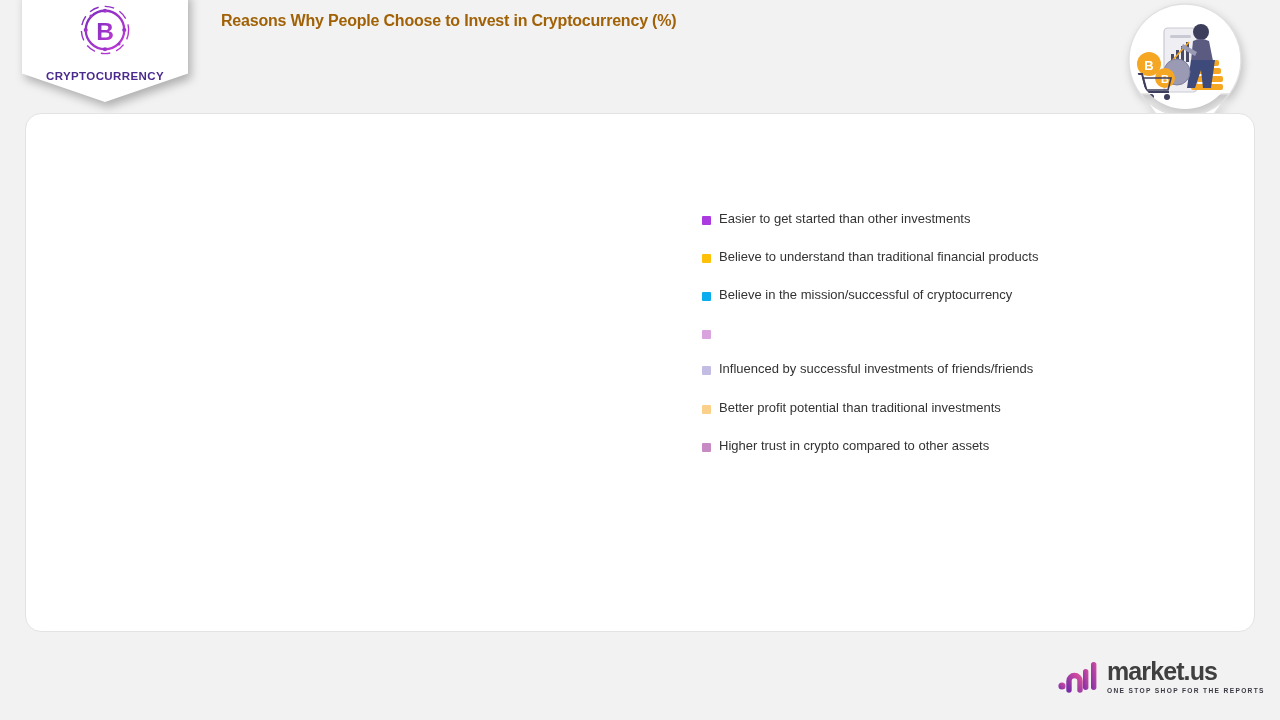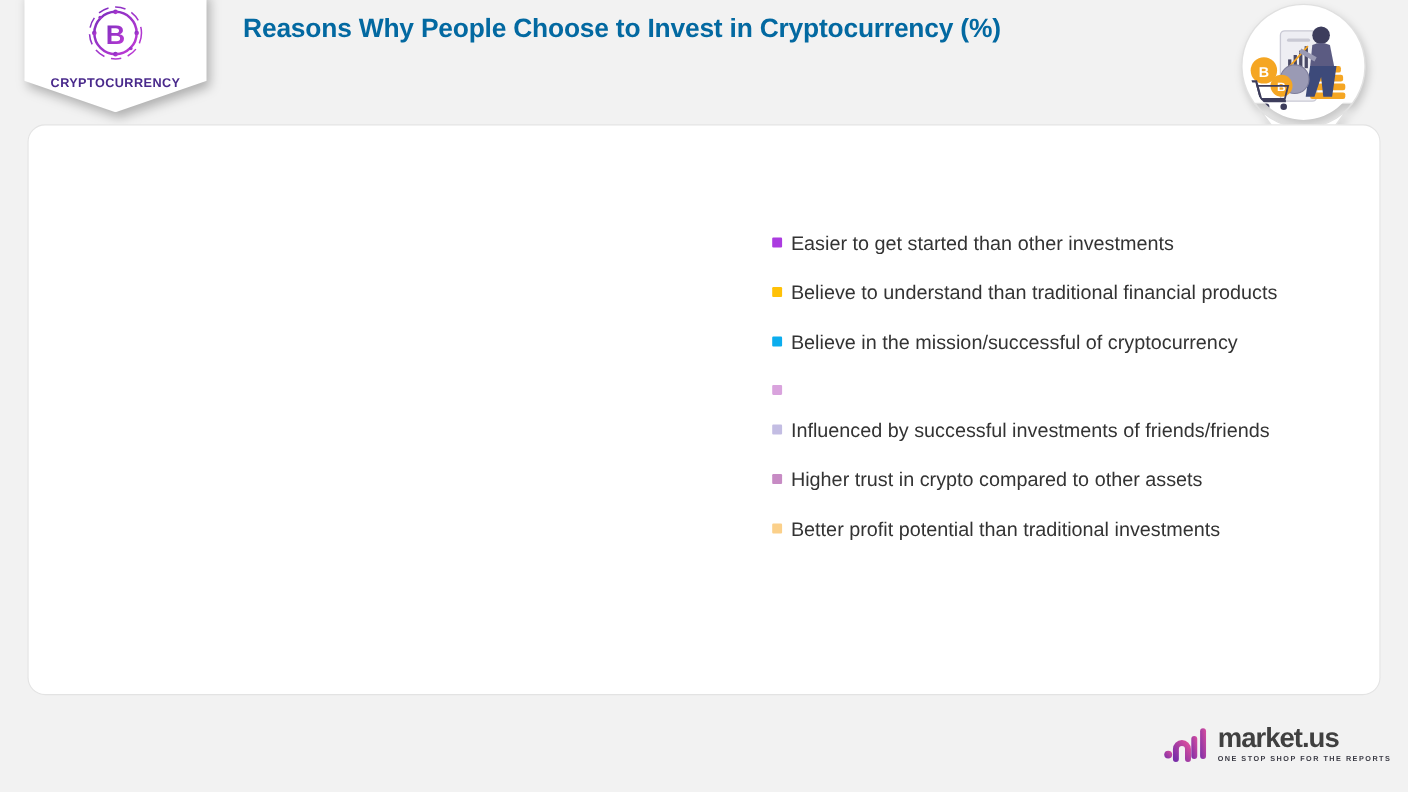--- a/index.html
+++ b/index.html
@@ -32,22 +32,22 @@
   .crypto-mark { width: 56px; height: 56px; display: block; }
   .brand-pin-label {
     font-size: 11.5px; font-weight: bold; letter-spacing: 0.4px;
     color: #4a2a8c; margin-top: 12px; white-space: nowrap;
   }
 
   
   .page-title {
     position: absolute; left: 221px; top: 10px;
     width: 700px;
-    font-size: 24px; font-weight: bold; line-height: 1.38;
-    color: #0369a1; letter-spacing: -0.2px;
+    font-size: 16px; font-weight: bold; line-height: 1.38;
+    color: #a16207; letter-spacing: -0.2px;
   }
 
   
   .illus-pin {
     position: absolute; left: 1127px; top: 2px;
     width: 116px; height: 153px;
     filter: drop-shadow(2px 4px 4px rgba(0,0,0,0.2));
   }
   .illus-pin svg { display: block; width: 100%; height: 100%; }
 
@@ -79,21 +79,21 @@
   }
   .legend-item {
     display: flex; align-items: flex-start;
     margin-bottom: 21px;
   }
   .legend-swatch {
     width: 9px; height: 9px; flex: 0 0 9px;
     margin-top: 6px; margin-right: 8px; border-radius: 1px;
   }
   .legend-label {
-    font-size: 18px; line-height: 1.32; color: #333333;
+    font-size: 13px; line-height: 1.32; color: #333333;
   }
 
   
   .footer-logo {
     position: absolute; left: 1058px; top: 652px;
     width: 200px; height: 48px;
     display: flex; align-items: center;
   }
   .footer-logo-mark { width: 42px; height: 34px; flex: 0 0 42px; }
   .footer-logo-text { margin-left: 7px; }
@@ -195,26 +195,26 @@
         <span class="legend-label">Believe in the mission/successful of cryptocurrency</span>
       </div>
       <div class="legend-item">
         <span class="legend-swatch" style="background: rgb(217, 163, 221);"></span>
       </div>
       <div class="legend-item">
         <span class="legend-swatch" style="background: rgb(195, 189, 227);"></span>
         <span class="legend-label">Influenced by successful investments of friends/friends</span>
       </div>
       <div class="legend-item">
+        <span class="legend-swatch" style="background: rgb(251, 208, 138);"></span>
+        <span class="legend-label">Better profit potential than traditional investments</span>
+      </div>
+      <div class="legend-item">
         <span class="legend-swatch" style="background: rgb(199, 139, 196);"></span>
         <span class="legend-label">Higher trust in crypto compared to other assets</span>
-      </div>
-      <div class="legend-item">
-        <span class="legend-swatch" style="background: rgb(251, 208, 138);"></span>
-        <span class="legend-label">Better profit potential than traditional investments</span>
       </div>
     </div>
 
   <div class="footer-logo">
     <svg class="footer-logo-mark" viewBox="0 0 42 34">
       <defs>
         <linearGradient id="mg" x1="0" y1="1" x2="1" y2="0">
           <stop offset="0%" stop-color="#7a2ea8"></stop>
           <stop offset="100%" stop-color="#d94f9e"></stop>
         </linearGradient>

